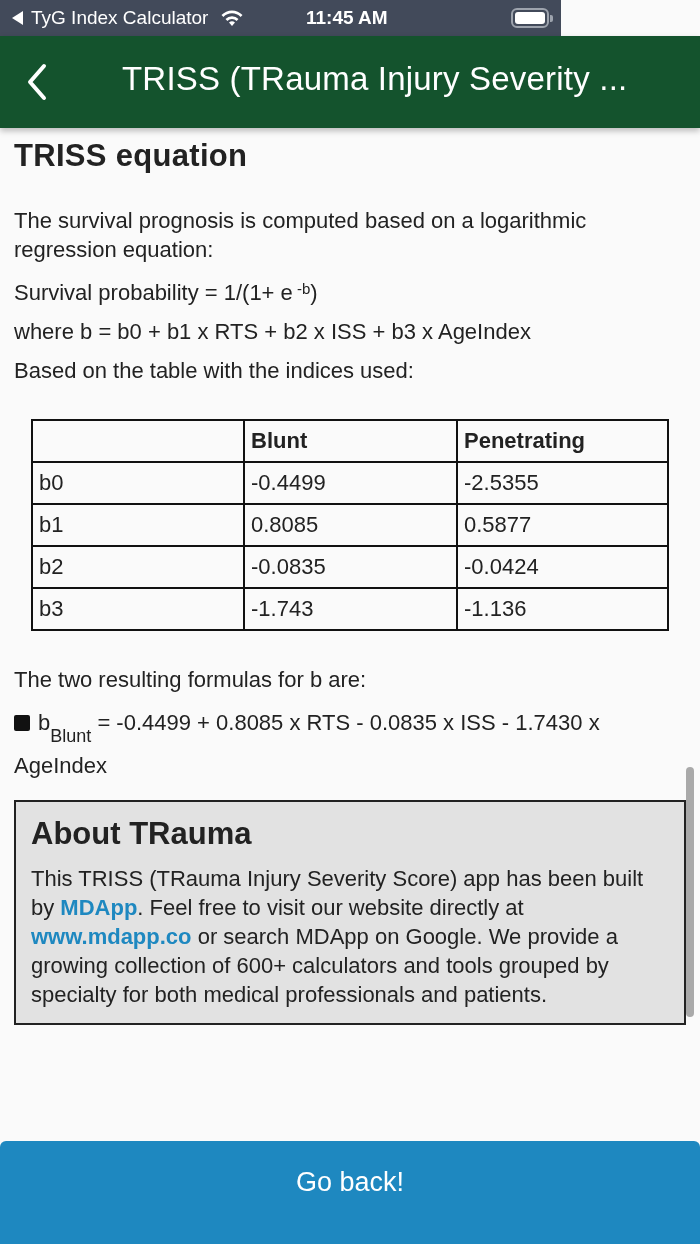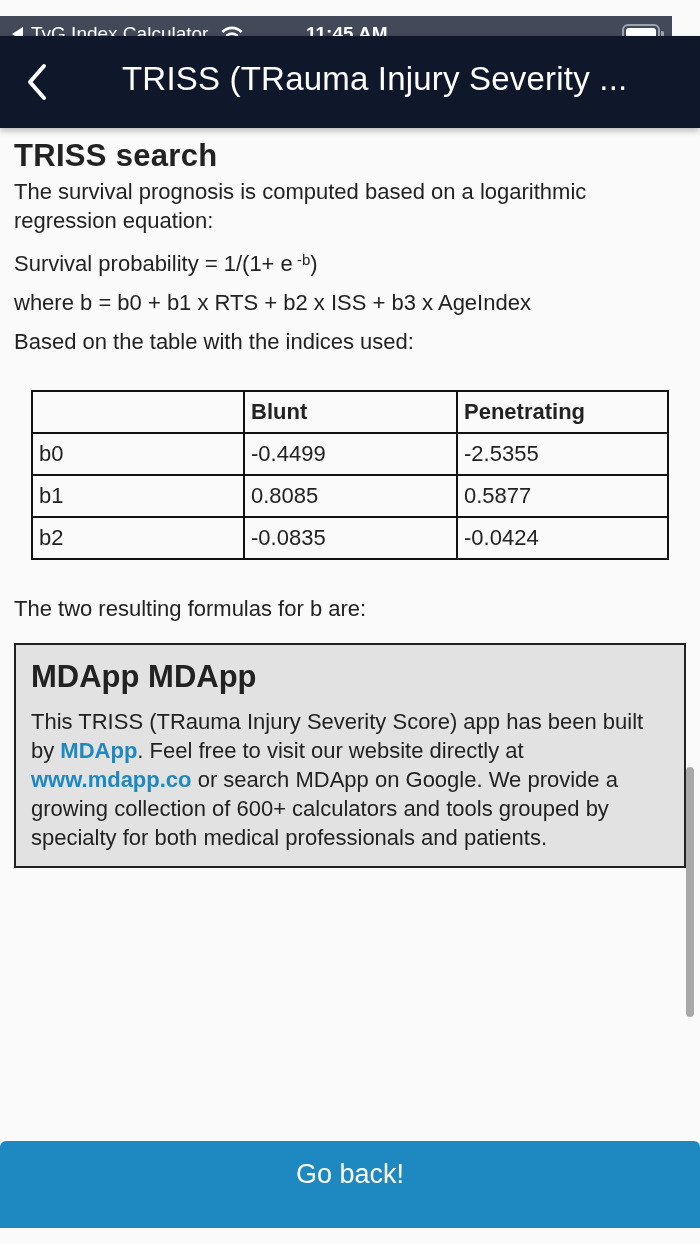--- a/index.html
+++ b/index.html
@@ -1,55 +1,55 @@
 <!DOCTYPE html>
 <html><head>
 <meta charset="utf-8">
 <style>
   * { box-sizing: border-box; margin: 0; padding: 0; }
   html, body { width: 700px; height: 1244px; overflow: hidden; background: #fafafa; }
   body { font-family: "Liberation Sans", "DejaVu Sans", sans-serif; color: #222; position: relative; }
 
-  .status-bar { position: absolute; top: 16px; left: 0; width: 672px; height: 36px; background: #424a5a; color: #fff; font-size: 19px; }
+  .status-bar { position: absolute; top: 0; left: 0; width: 561px; height: 36px; background: #424a5a; color: #fff; font-size: 19px; }
   .status-back { position: absolute; left: 12px; top: 7px; display: flex; align-items: center; gap: 6px; }
   .status-back .tri { width: 0; height: 0; border-top: 7px solid transparent; border-bottom: 7px solid transparent; border-right: 11px solid #fff; margin-right: 2px; }
   .wifi { margin-left: 6px; }
   .status-time { position: absolute; left: 306px; top: 7px; font-weight: 600; }
   .battery { position: absolute; right: 12px; top: 8px; width: 38px; height: 20px; border: 2px solid #9da3ad; border-radius: 6px; padding: 2px; }
   .battery .fill { width: 100%; height: 100%; background: #fff; border-radius: 3px; }
   .battery .nub { position: absolute; right: -6px; top: 5px; width: 3px; height: 7px; background: #9da3ad; border-radius: 0 2px 2px 0; }
 
-  .nav-bar { position: absolute; top: 36px; left: 0; width: 700px; height: 92px; background: #0f172a; color: #fff; box-shadow: 0 3px 6px rgba(0,0,0,0.25); z-index: 2; }
+  .nav-bar { position: absolute; top: 36px; left: 0; width: 700px; height: 92px; background: #14532d; color: #fff; box-shadow: 0 3px 6px rgba(0,0,0,0.25); z-index: 2; }
   .nav-back { position: absolute; left: 22px; top: 22px; width: 40px; height: 48px; cursor: pointer; }
   .nav-title { position: absolute; left: 122px; top: 24px; font-size: 33px; white-space: nowrap; letter-spacing: 0.2px; }
 
   .content { position: absolute; top: 128px; left: 0; width: 700px; height: 1010px; overflow: hidden; padding: 0 14px; }
   h1.section-title { font-size: 31px; font-weight: bold; margin-top: 10px; color: #222; letter-spacing: 0.3px; }
   p.txt { font-size: 22px; line-height: 29px; margin-top: 10px; color: #222; }
-  p.intro { margin-top: 3px; }
+  p.intro { margin-top: 32px; }
   sup.exp { font-size: 15px; vertical-align: 6px; }
 
   table.coef { border-collapse: collapse; margin: 34px 0 0 17px; width: 638px; font-size: 22px; }
   table.coef td, table.coef th { border: 2px solid #111; height: 42px; padding: 0 6px; text-align: left; font-weight: normal; color: #222; }
   table.coef th { font-weight: bold; }
   table.coef col.c0 { width: 212px; }
   table.coef col.c1 { width: 213px; }
 
   .bullet-line { font-size: 22px; line-height: 29px; margin-top: 14px; color: #222; }
   .sq { display: inline-block; width: 16px; height: 16px; background: #111; border-radius: 2px; margin-right: 8px; vertical-align: -1px; }
   .sub { font-size: 18px; vertical-align: -12px; }
 
   .about-box { margin-top: 20px; border: 2px solid #222; background: #e2e2e2; padding: 14px 14px 14px 15px; }
   .about-box h2 { font-size: 31px; font-weight: bold; color: #222; margin-bottom: 12px; }
   .about-box p { font-size: 22px; line-height: 29px; color: #222; }
   .about-box a { color: #1e88c0; font-weight: bold; text-decoration: none; }
 
   .scrollbar { position: absolute; left: 686px; top: 767px; width: 8px; height: 250px; background: #a9a9a9; border-radius: 4px; }
 
-  .go-back { position: absolute; left: 0; top: 1141px; width: 700px; height: 87px; background: #1e88c0; color: #fff; font-size: 27px; border: none; border-radius: 6px 6px 0 0; display: flex; align-items: center; justify-content: center; padding-bottom: 20px; cursor: pointer; font-family: "Liberation Sans", sans-serif; }
+  .go-back { position: absolute; left: 0; top: 1141px; width: 700px; height: 103px; background: #1e88c0; color: #fff; font-size: 27px; border: none; border-radius: 6px 6px 0 0; display: flex; align-items: center; justify-content: center; padding-bottom: 20px; cursor: pointer; font-family: "Liberation Sans", sans-serif; }
 </style>
 </head>
 <body>
 
 <div class="status-bar">
   <div class="status-back">
     <span class="tri"></span>
     <span>TyG Index Calculator</span>
     <svg class="wifi" width="24" height="18" viewBox="0 0 24 18">
       <path d="M12 17 L15 13.5 A4.5 4.5 0 0 0 9 13.5 Z" fill="#fff"></path>
@@ -67,21 +67,21 @@
 <div class="nav-bar">
   <div class="nav-back">
     <svg width="40" height="48" viewBox="0 0 40 48">
       <polyline points="22,8 8,24 22,40" fill="none" stroke="#fff" stroke-width="4" stroke-linecap="round" stroke-linejoin="round"></polyline>
     </svg>
   </div>
   <div class="nav-title">TRISS (TRauma Injury Severity ...</div>
 </div>
 
 <div class="content">
-  <h1 class="section-title">TRISS search</h1>
+  <h1 class="section-title">TRISS equation</h1>
   <p class="txt intro">The survival prognosis is computed based on a logarithmic regression equation:</p>
   <p class="txt"><span>Survival probability = 1/(1+ e</span><sup class="exp"> -b</sup><span>)</span></p>
   <p class="txt">where b = b0 + b1 x RTS + b2 x ISS + b3 x AgeIndex</p>
   <p class="txt">Based on the table with the indices used:</p>
 
   <table class="coef">
     <colgroup>
         <col class="c0">
         <col class="c1">
         <col>
@@ -100,27 +100,35 @@
     <tr>
       <td>b1</td>
       <td>0.8085</td>
       <td>0.5877</td>
     </tr>
     <tr>
       <td>b2</td>
       <td>-0.0835</td>
       <td>-0.0424</td>
     </tr>
+    <tr>
+      <td>b3</td>
+      <td>-1.743</td>
+      <td>-1.136</td>
+    </tr>
   </tbody>
     </table>
 
   <p class="txt" style="margin-top:34px">The two resulting formulas for b are:</p>
 
+  <div class="bullet-line">
+    <span class="sq"></span><span>b</span><span class="sub">Blunt</span> <span>= -0.4499 + 0.8085 x RTS - 0.0835 x ISS - 1.7430 x AgeIndex</span>
+  </div>
 
   <div class="about-box">
-    <h2>MDApp MDApp</h2>
+    <h2>About TRauma</h2>
     <p><span>This TRISS (TRauma Injury Severity Score) app has been built by </span><a>MDApp</a><span>. Feel free to visit our website directly at </span><a>www.mdapp.co</a><span> or search MDApp on Google. We provide a growing collection of 600+ calculators and tools grouped by specialty for both medical professionals and patients.</span></p>
   </div>
 </div>
 
 <div class="scrollbar"></div>
 
 <button class="go-back">Go back!</button>
 
 </body></html>

